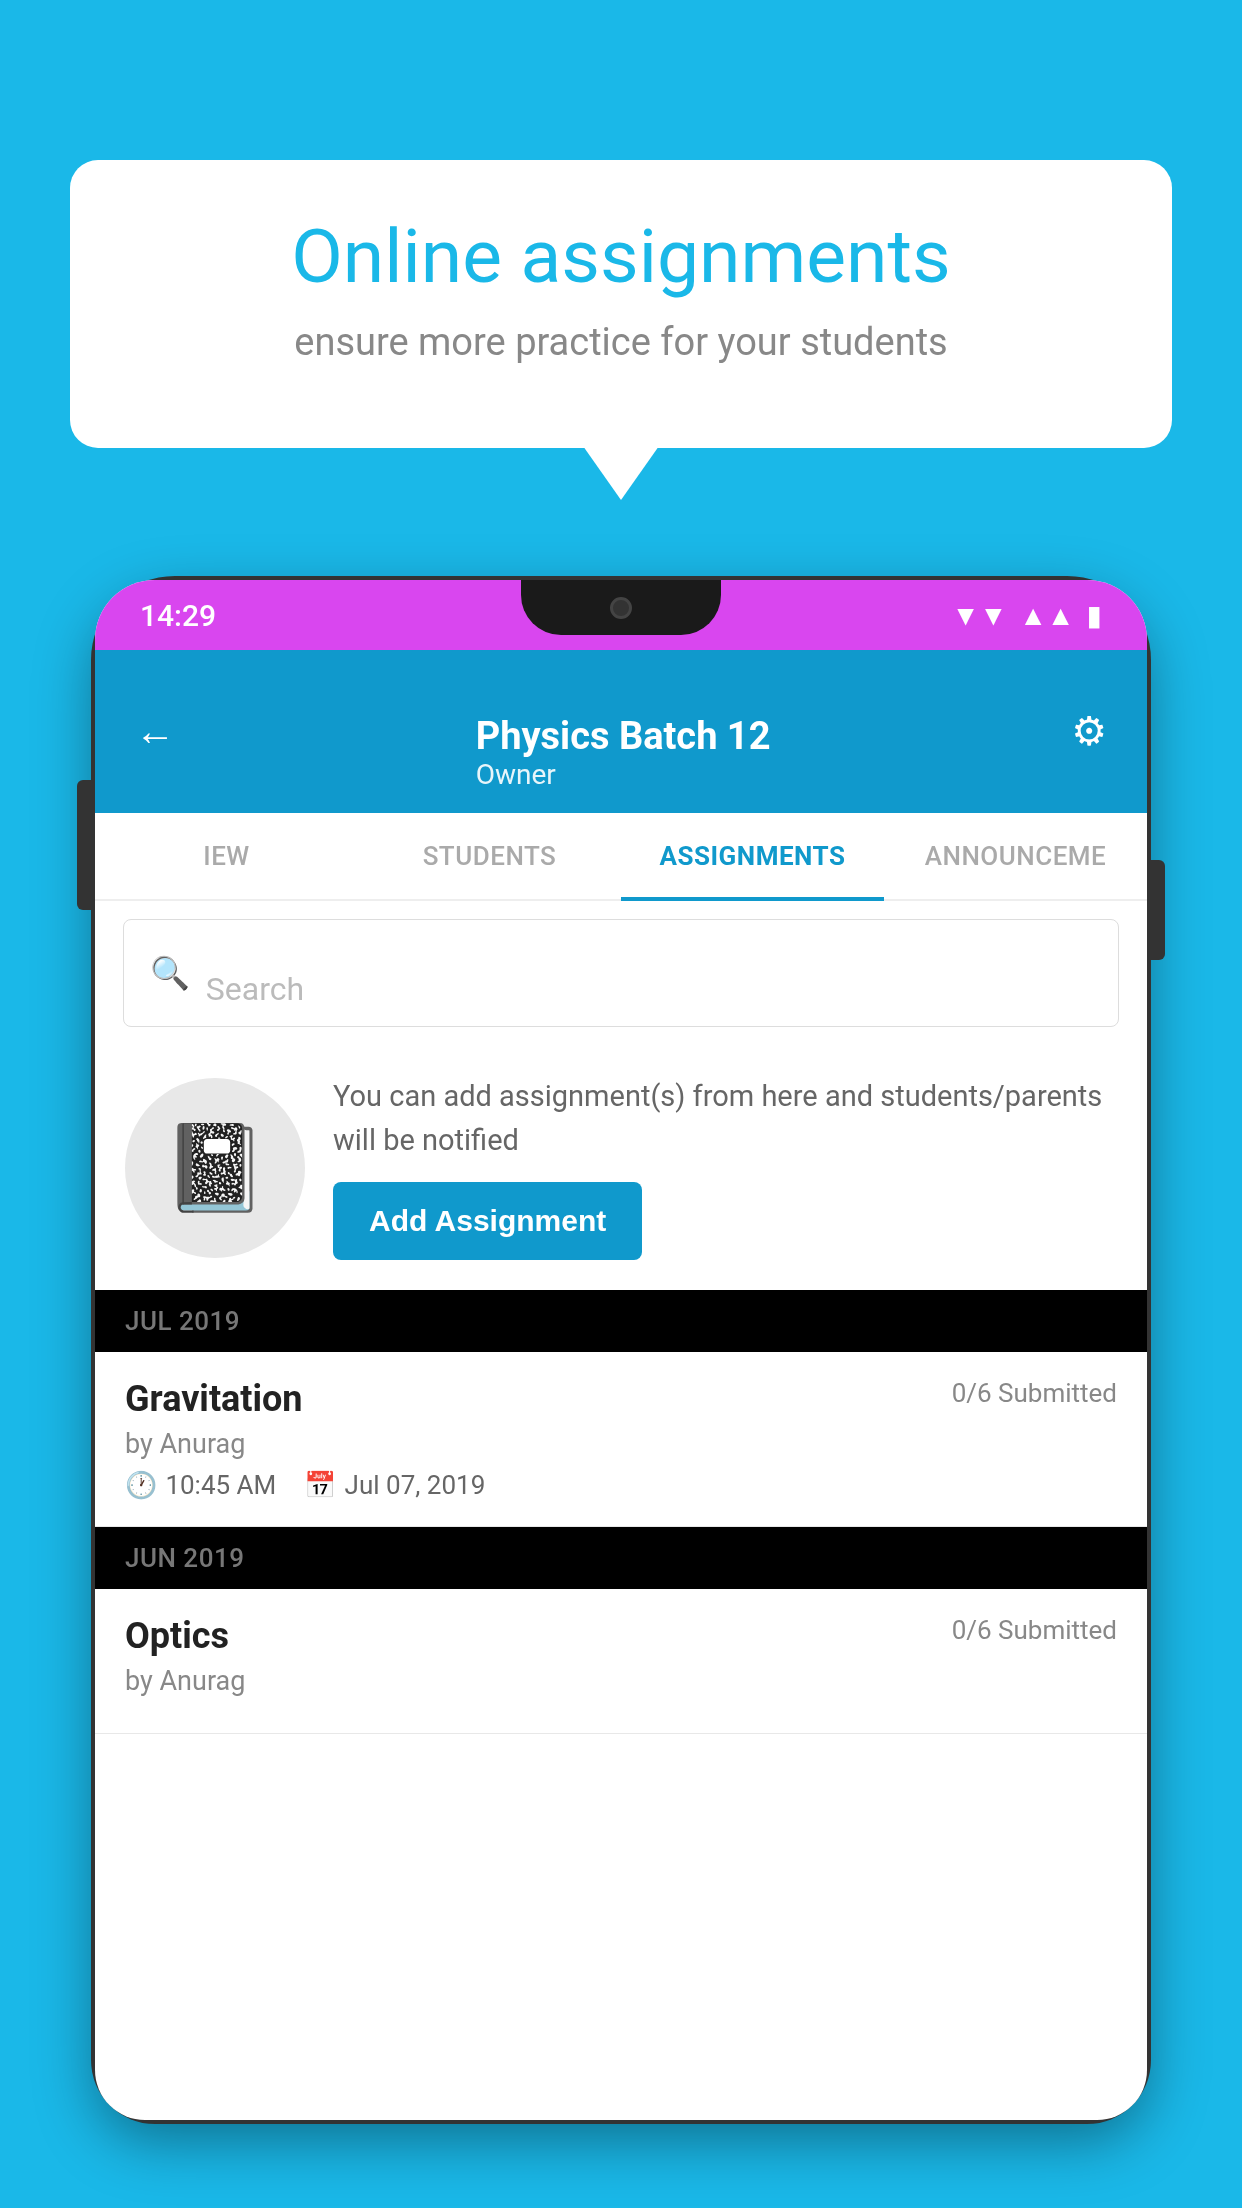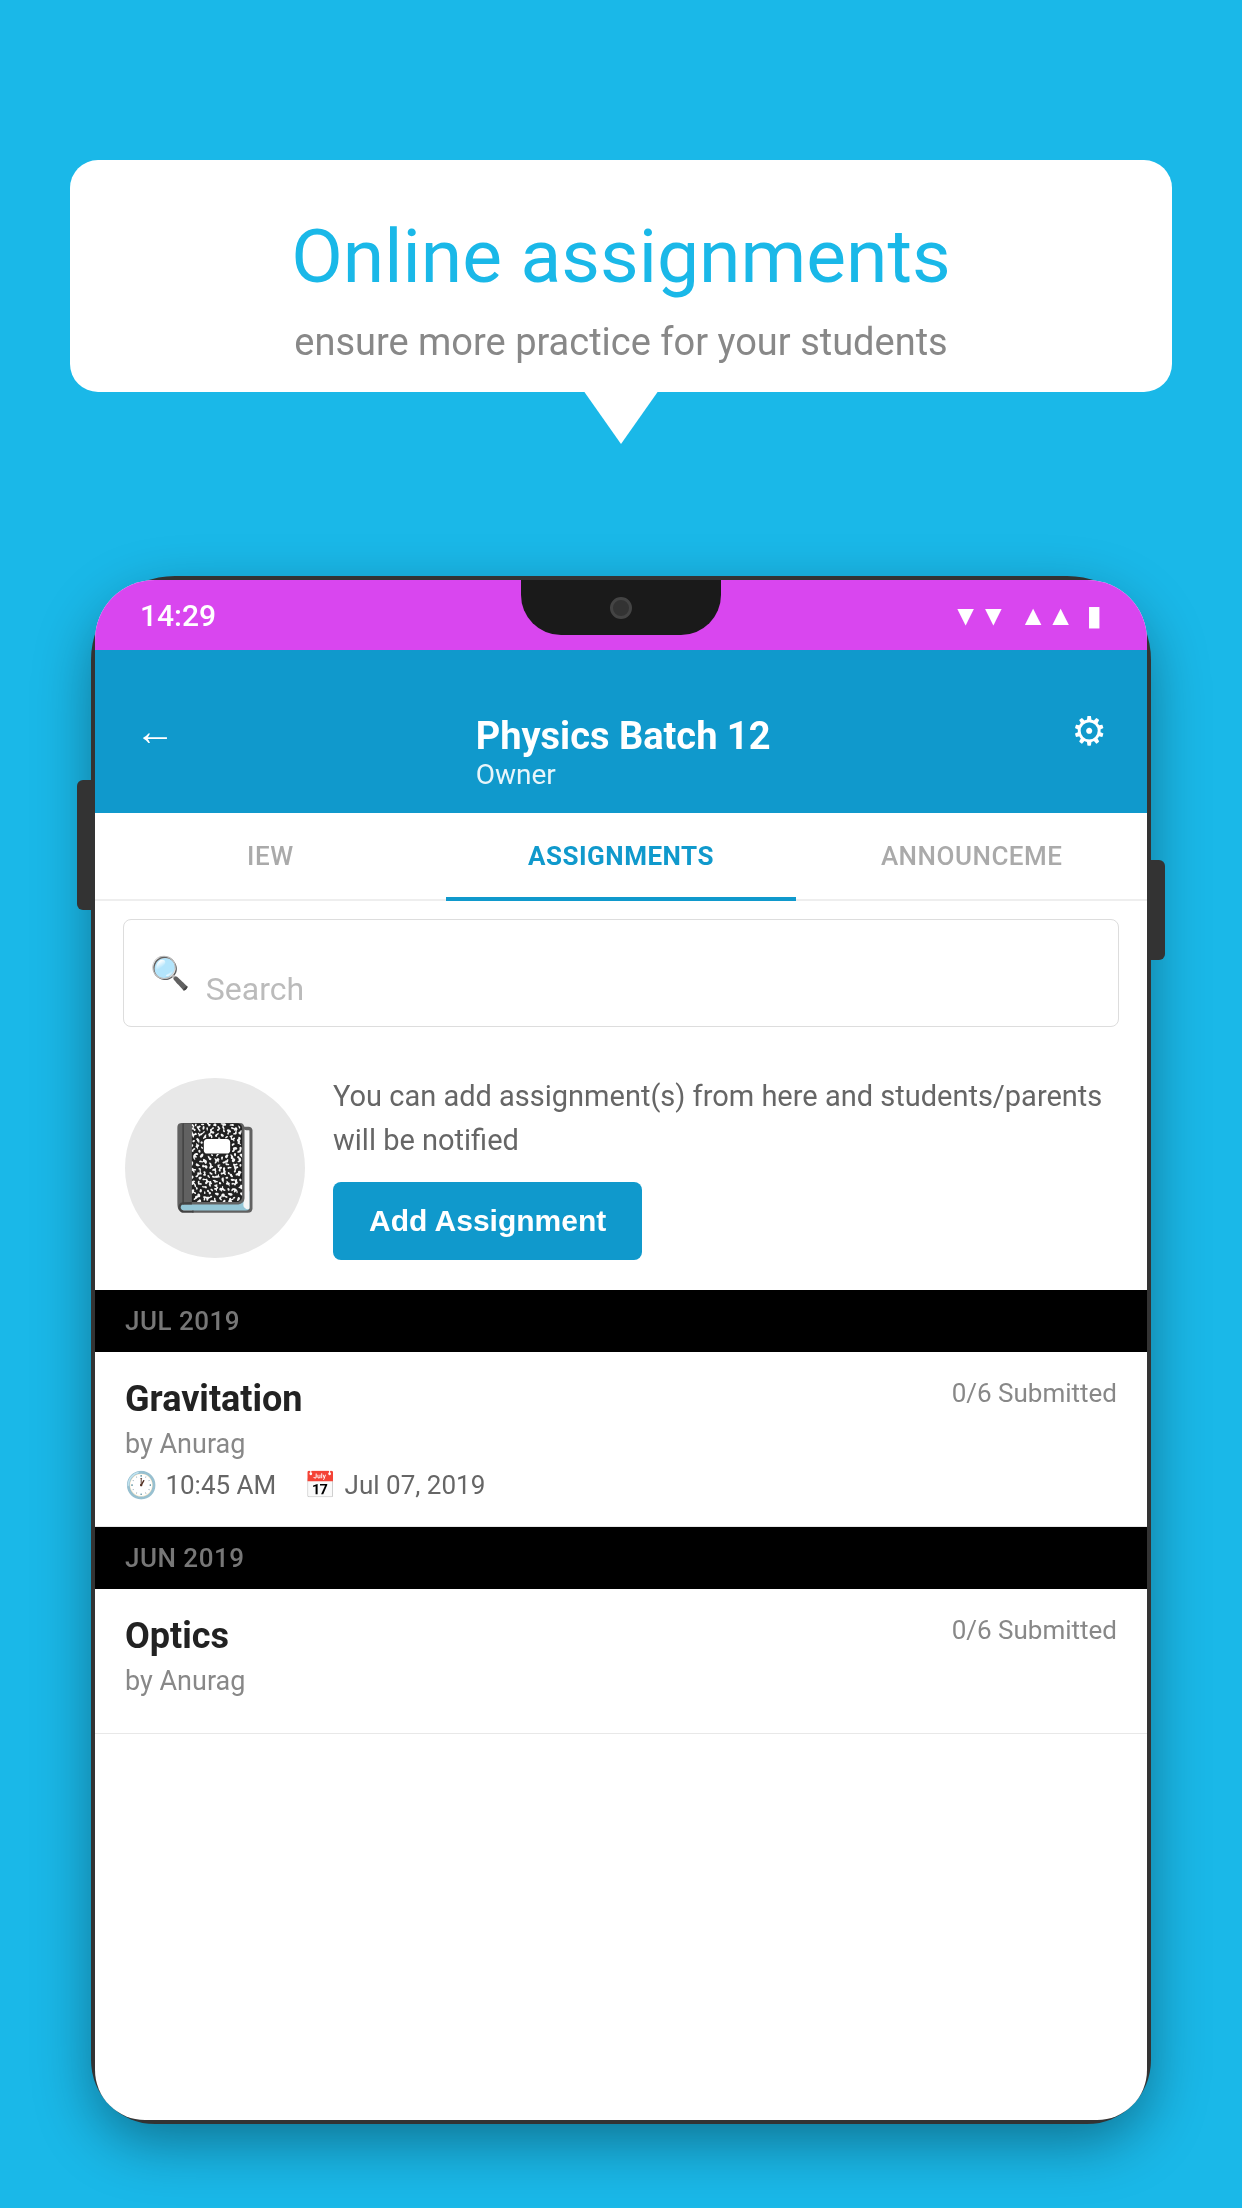--- a/index.html
+++ b/index.html
@@ -16,21 +16,21 @@
     .speech-bubble-container {
       position: absolute;
       top: 160px;
       left: 70px;
       right: 70px;
       z-index: 10;
     }
     .speech-bubble {
       background: white;
       border-radius: 28px;
-      padding: 55px 60px 28px 60px;
+      padding: 55px 60px 84px 60px;
       text-align: center;
       position: relative;
     }
     .speech-bubble::after {
       content: '';
       position: absolute;
       bottom: -52px;
       left: 50%;
       transform: translateX(-50%);
       width: 0;
@@ -359,20 +359,23 @@
         <div class="header-center">
           <div class="header-title">Physics Batch 12</div>
           <div class="header-subtitle">Owner</div>
         </div>
         <span class="header-settings">⚙</span>
       </div>
 
       <div class="tabs-container">
         <div class="tab">
           <span>IEW</span>
+        </div>
+        <div class="tab">
+          <span>STUDENTS</span>
         </div>
         <div class="tab active">
           <span>ASSIGNMENTS</span>
         </div>
         <div class="tab">
           <span>ANNOUNCEME</span>
         </div>
       </div>
 
       <div class="search-bar-container">

